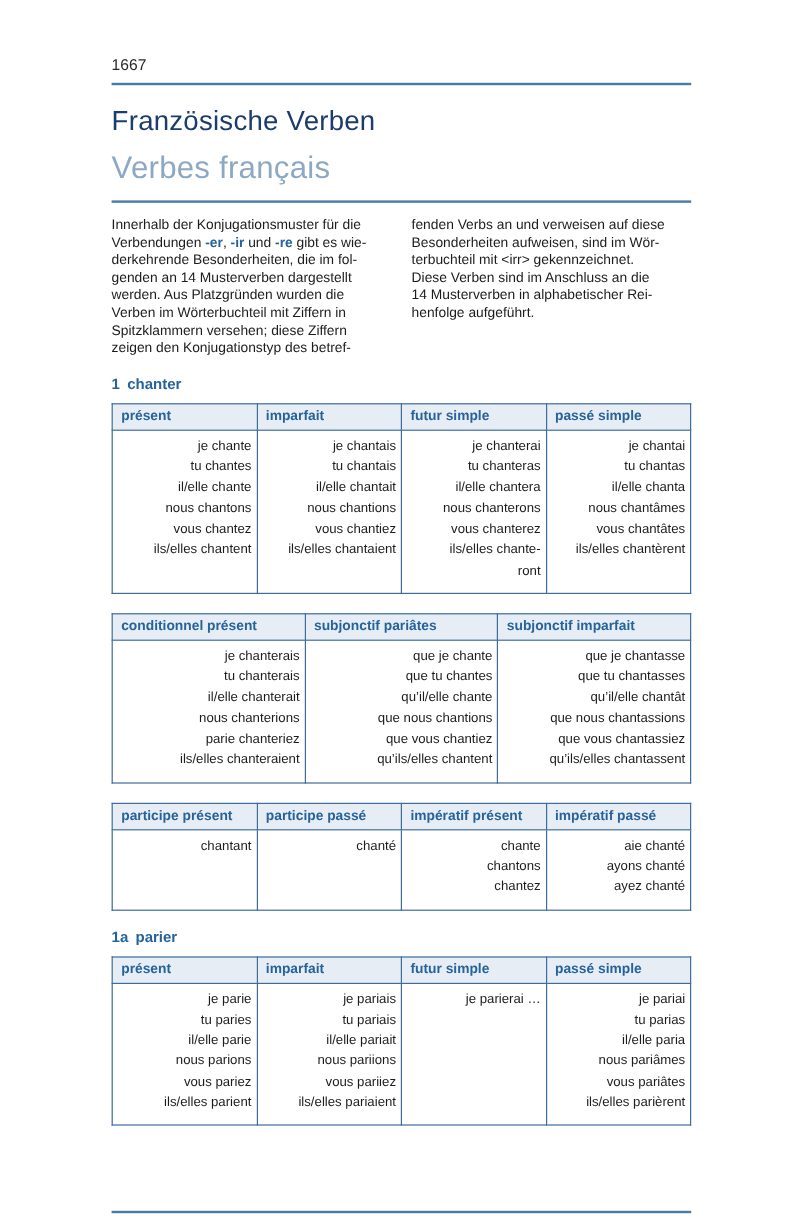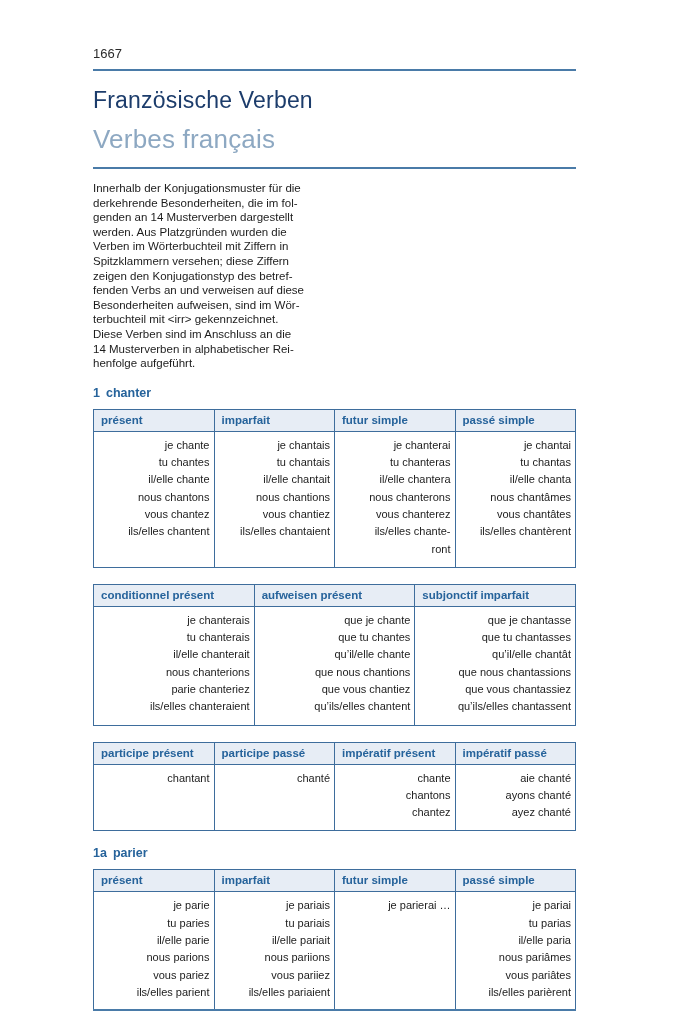--- a/index.html
+++ b/index.html
@@ -12,21 +12,21 @@
     overflow:hidden;
   }
   .content { position:absolute; left:93px; top:0; width:483px; }
 
   .page-number { padding-top:46px; font-size:13px; color:#2a2a2a; }
   .rule { margin-top:8px; height:2px; background:#4a7ba8; }
   .rule-2 { margin-top:12px; }
   .title-de { margin-top:16px; font-size:23px; font-weight:normal; color:#1c3c6b; letter-spacing:0.2px; }
   .title-fr { margin-top:10px; font-size:26px; font-weight:normal; color:#8da8c2; letter-spacing:0.2px; }
 
-  .intro { display:flex; column-gap:17px; margin-top:12px;flex-direction:column; }
+  .intro { display:flex; column-gap:17px; margin-top:12px; }
   .intro-col { width:233px; }
   .text-line { font-size:11.5px; line-height:14.6px; white-space:nowrap; }
   .accent { color:#26639b; font-weight:bold; }
   .italic { }
 
   .section-heading { margin-top:15px; margin-bottom:9px; font-size:12.5px; font-weight:bold; color:#26639b; }
   .sec-num { margin-right:6px; }
 
   table.conj-table { width:483px; border-collapse:collapse; table-layout:fixed; margin-top:16px; }
   .section-heading + table.conj-table { margin-top:0; }
@@ -56,20 +56,21 @@
 <div class="content">
   <div class="page-number">1667</div>
   <div class="rule"></div>
   <h1 class="title-de">Französische Verben</h1>
   <h2 class="title-fr">Verbes français</h2>
   <div class="rule rule-2"></div>
 
   <div class="intro">
     <div class="intro-col">
         <div class="text-line"><span>Innerhalb der Konjugationsmuster für die</span></div>
+        <div class="text-line"><span>Verbendungen </span><span class="accent">-er</span><span>, </span><span class="accent">-ir</span><span> und </span><span class="accent">-re</span><span> gibt es wie-</span></div>
         <div class="text-line"><span>derkehrende Besonderheiten, die im fol-</span></div>
         <div class="text-line"><span>genden an 14 Musterverben dargestellt</span></div>
         <div class="text-line"><span>werden. Aus Platzgründen wurden die</span></div>
         <div class="text-line"><span>Verben im Wörterbuchteil mit Ziffern in</span></div>
         <div class="text-line"><span>Spitzklammern versehen; diese Ziffern</span></div>
         <div class="text-line"><span>zeigen den Konjugationstyp des betref-</span></div>
       </div>
     <div class="intro-col">
         <div class="text-line"><span>fenden Verbs an und verweisen auf diese</span></div>
         <div class="text-line"><span>Besonderheiten aufweisen, sind im Wör-</span></div>
@@ -126,21 +127,21 @@
               <div class="conj-line">vous chantâtes</div>
               <div class="conj-line">ils/elles chantèrent</div>
             </td>
           </tr>
         </tbody>
       </table>
       <table class="conj-table">
         <thead>
           <tr>
             <th>conditionnel présent</th>
-            <th>aufweisen présent</th>
+            <th>subjonctif pariâtes</th>
             <th>subjonctif imparfait</th>
           </tr>
         </thead>
         <tbody>
           <tr>
             <td>
               <div class="conj-line">je chanterais</div>
               <div class="conj-line">tu chanterais</div>
               <div class="conj-line">il/elle chanterait</div>
               <div class="conj-line">nous chanterions</div>

